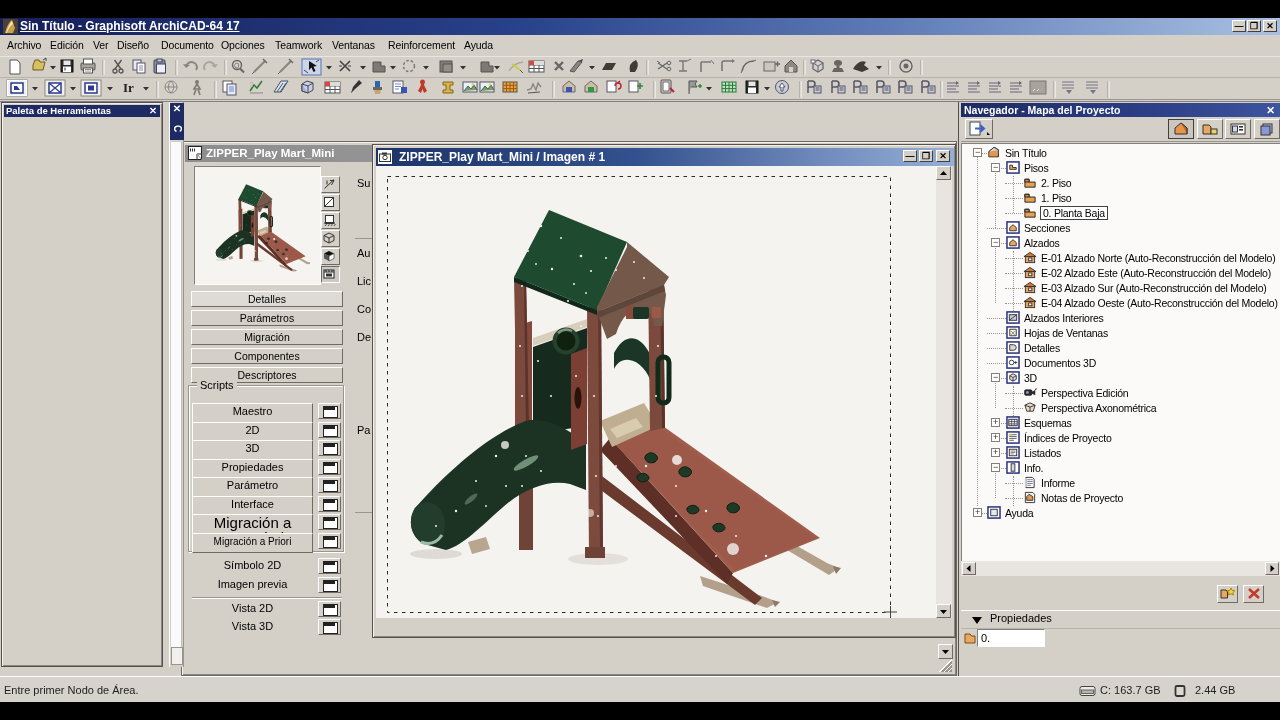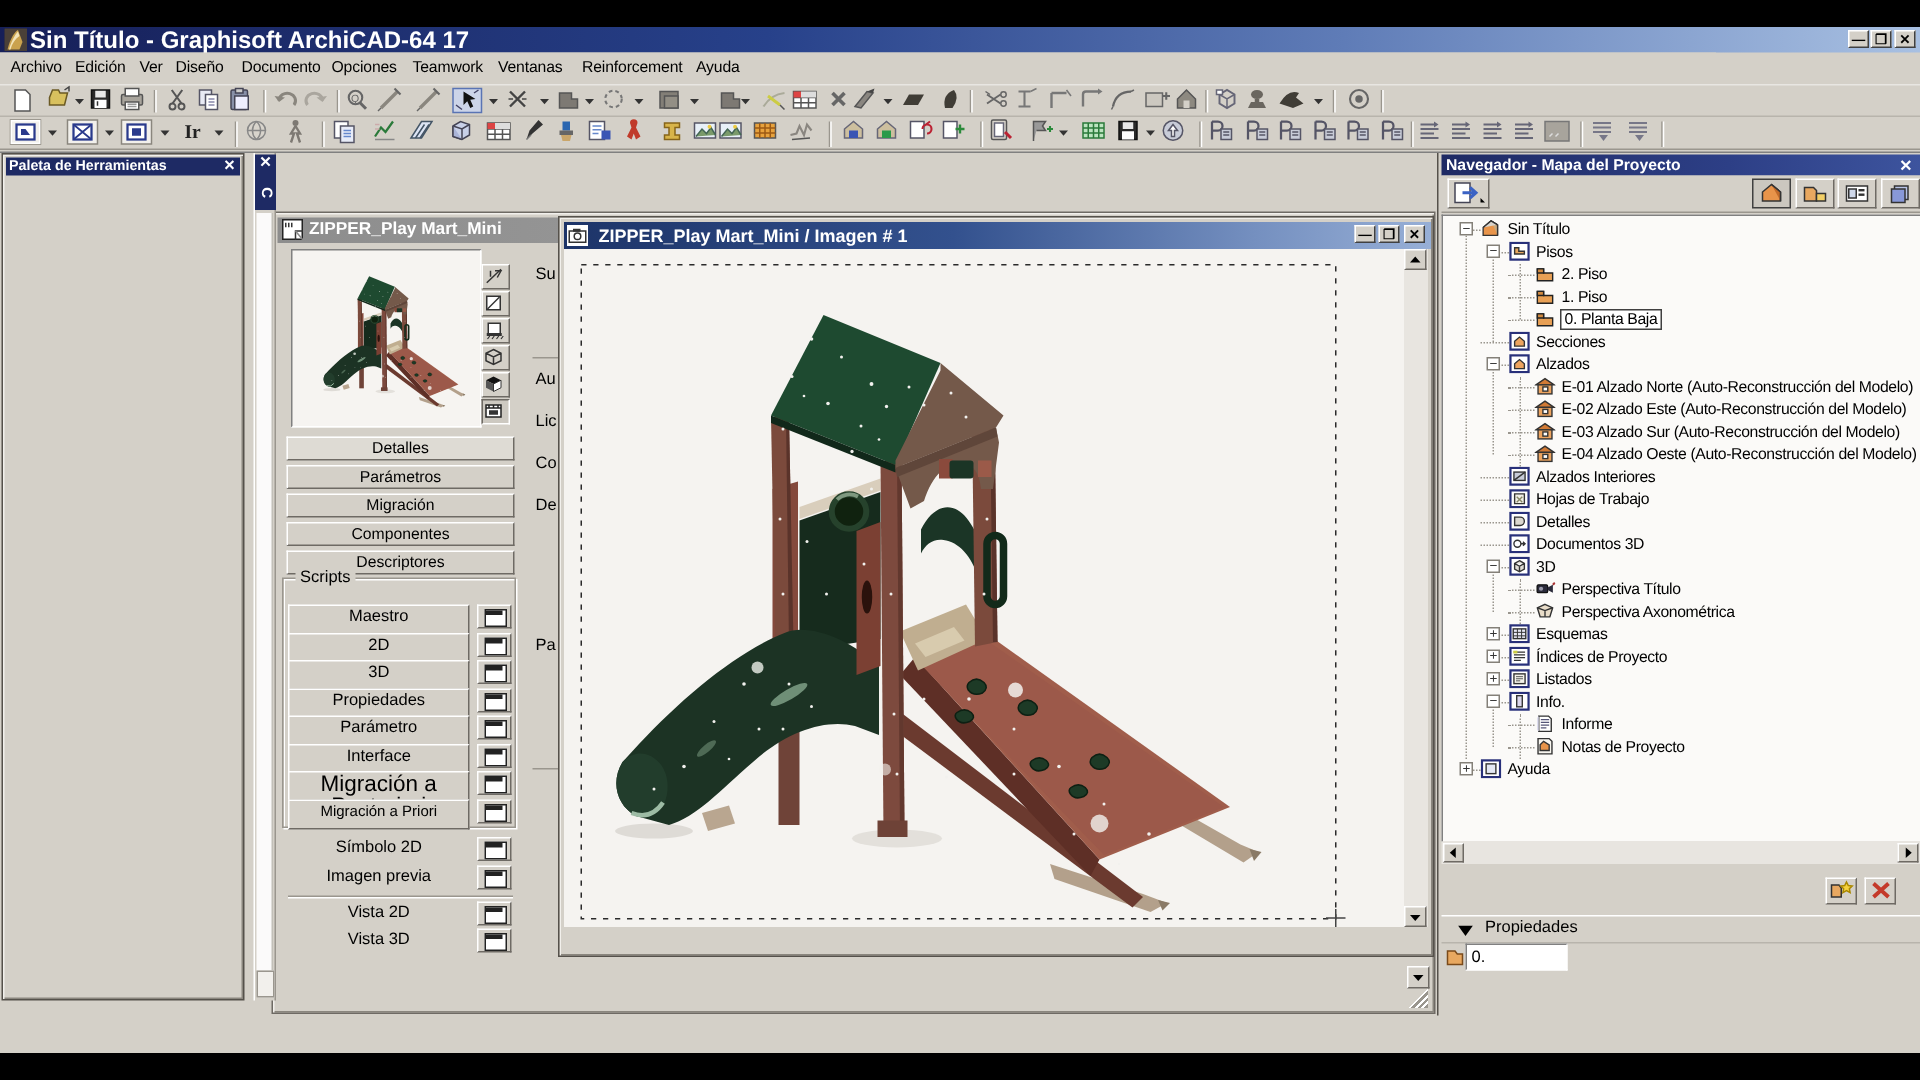--- a/index.html
+++ b/index.html
@@ -3,21 +3,21 @@
 <meta charset="utf-8">
 <style>
   html,body{margin:0;padding:0;width:1280px;height:720px;background:#000;overflow:hidden;}
   *{box-sizing:border-box;}
   body{font-family:"Liberation Sans",sans-serif;}
   .abs{position:absolute;}
   #app{position:absolute;left:0;top:18px;width:1280px;height:684px;background:#d4d0c8;}
   
   #titlebar{position:absolute;left:0;top:0;width:1280px;height:17px;
     background:linear-gradient(90deg,#161f58 0%,#27418a 40%,#5f7cb7 70%,#a8c0e2 100%);}
-  #titlebar .txt{position:absolute;left:20px;top:1px;font-size:16px;font-weight:bold;color:#fff;letter-spacing:0px;}
+  #titlebar .txt{position:absolute;left:20px;top:1px;font-size:12px;font-weight:bold;color:#fff;letter-spacing:0px;text-decoration:underline;}
   .winbtn{position:absolute;top:2px;width:14px;height:12px;background:#d4d0c8;
     border-top:1px solid #fff;border-left:1px solid #fff;border-right:1px solid #404040;border-bottom:1px solid #404040;
     font-size:9px;line-height:10px;text-align:center;color:#000;font-weight:bold;}
   
   #menubar{position:absolute;left:0;top:17px;width:1144px;height:21px;background:#d4d0c8;}
   #menubar span{position:absolute;top:4px;font-size:10.5px;color:#000;letter-spacing:-0.1px;}
   
   #tb1{position:absolute;left:0;top:38px;width:1280px;height:21px;background:#d4d0c8;border-top:1px solid #e8e6e2;}
   #tb2{position:absolute;left:0;top:59px;width:1280px;height:23px;background:#d4d0c8;border-top:1px solid #b8b4ac;border-bottom:1px solid #9a968e;}
   
@@ -911,21 +911,21 @@
             </svg>
             <span class="tlbl" style="left:62px;">Alzados Interiores</span>
           </div>
         <div class="trow" style="top:182px;">
             <div style="position:absolute;left:25px;top:7px;width:19px;border-top:1px dotted #9a968e;"></div>
             <svg class="tico" style="left:44px;top:0" width="15" height="14" viewBox="0 0 15 14">
               <rect x="1" y="1" width="13" height="12" fill="#fff" stroke="#28307a" stroke-width="1.6"></rect>
               <path d="M4,3.5 h7 v7 h-7 z" fill="#f2f0e8" stroke="#333"></path>
               <path d="M5.5,5.5 l4,4 M9.5,5.5 l-4,4" stroke="#886"></path>
             </svg>
-            <span class="tlbl" style="left:62px;">Hojas de Trabajo</span>
+            <span class="tlbl" style="left:62px;">Hojas de Ventanas</span>
           </div>
         <div class="trow" style="top:197px;">
             <div style="position:absolute;left:25px;top:7px;width:19px;border-top:1px dotted #9a968e;"></div>
             <svg class="tico" style="left:44px;top:0" width="15" height="14" viewBox="0 0 15 14">
               <rect x="1" y="1" width="13" height="12" fill="#fff" stroke="#28307a" stroke-width="1.6"></rect>
               <path d="M4,10 V4 h4 a3,3 0 0 1 0,6 z" fill="#dcd8d0" stroke="#333"></path>
             </svg>
             <span class="tlbl" style="left:62px;">Detalles</span>
           </div>
         <div class="trow" style="top:212px;">
@@ -947,21 +947,21 @@
             <span class="tlbl" style="left:62px;">3D</span>
           </div>
         <div class="trow" style="top:242px;">
             <div style="position:absolute;left:43px;top:7px;width:18px;border-top:1px dotted #9a968e;"></div>
             <svg class="tico" style="left:61px;top:0" width="16" height="14" viewBox="0 0 16 14">
               <rect x="2" y="4" width="8" height="6" rx="1" fill="#2a2a3a" stroke="#111"></rect>
               <path d="M10,6 l4,-2 v6 l-4,-2 z" fill="#2a2a3a"></path>
               <circle cx="5" cy="7" r="1.6" fill="#99a"></circle>
               <path d="M14,4 l1.5,-1.5" stroke="#a33" stroke-width="1.6"></path>
             </svg>
-            <span class="tlbl" style="left:79px;">Perspectiva Título</span>
+            <span class="tlbl" style="left:79px;">Perspectiva Edición</span>
           </div>
         <div class="trow" style="top:257px;">
             <div style="position:absolute;left:43px;top:7px;width:18px;border-top:1px dotted #9a968e;"></div>
             <svg class="tico" style="left:61px;top:0" width="15" height="14" viewBox="0 0 15 14">
               <path d="M7.5,2 L13,4.5 L11,11 L4,11 L2,4.5 Z" fill="#e8dcc8" stroke="#333"></path>
               <path d="M2,4.5 L7.5,6.5 L13,4.5 M7.5,6.5 L7.5,11" fill="none" stroke="#333"></path>
             </svg>
             <span class="tlbl" style="left:79px;">Perspectiva Axonométrica</span>
           </div>
         <div class="trow" style="top:272px;">
@@ -1055,13 +1055,25 @@
       </div>
       <div id="navfields">
         <svg style="position:absolute;left:3px;top:4px" width="12" height="11" viewBox="0 0 12 11">
             <path d="M1,1 h5 l1.5,2 H11 v7 H1 Z" fill="#e8a860" stroke="#7a4a1a"></path>
           </svg>
         <div class="fld" style="left:16px;width:68px;">0.</div>
       </div>
       <div id="navstatus"></div>
     </div>
   </div>
+  <div id="statusbar">
+    <div class="txt">Entre primer Nodo de Área.</div>
+    <svg style="position:absolute;left:1079px;top:8px" width="17" height="12" viewBox="0 0 17 12">
+        <rect x="1" y="1.5" width="15" height="9" rx="2" fill="#eceae6" stroke="#444"></rect>
+        <rect x="2.5" y="5" width="12" height="3.5" fill="#b8b4ac" stroke="#666"></rect>
+      </svg>
+    <span style="position:absolute;left:1100px;top:7px;font-size:11px;color:#222;">C: 163.7 GB</span>
+    <svg style="position:absolute;left:1173px;top:7px" width="14" height="14" viewBox="0 0 14 14">
+        <rect x="2.5" y="2" width="9" height="10" rx="1.5" fill="#dcd9d3" stroke="#333" stroke-width="1.8"></rect>
+      </svg>
+    <span style="position:absolute;left:1195px;top:7px;font-size:11px;color:#222;">2.44 GB</span>
+  </div>
 </div>
 
 </body></html>

